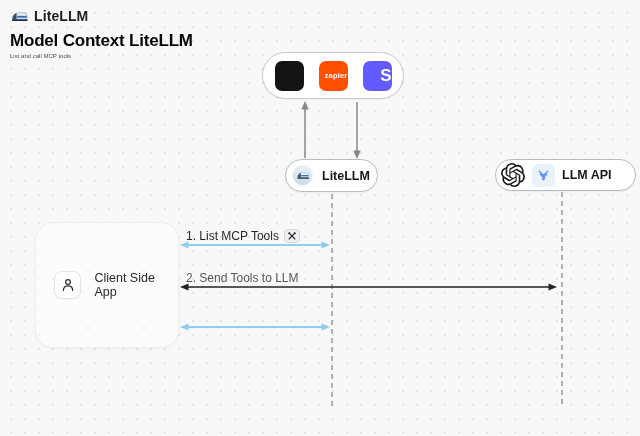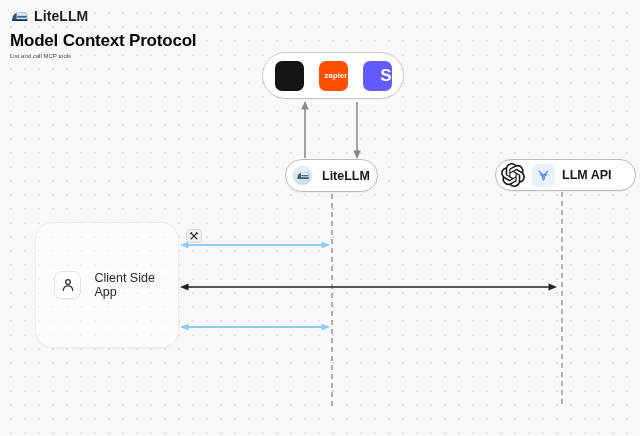--- a/index.html
+++ b/index.html
@@ -118,21 +118,21 @@
     <span class="brand-logo">
       <svg viewBox="0 0 20 15" width="19" height="15">
         <path d="M2.5 10.5 Q2.5 3.5 10 3.5 L15.5 3.5 Q18 3.5 18 6.5 L18 10.5 Z" fill="#e3ebf3" stroke="#8ea4b8" stroke-width="0.7"></path>
         <path d="M2.5 10.5 Q2.7 5.2 7 4 L7 10.5 Z" fill="#35506b"></path>
         <rect x="7.6" y="6.8" width="10" height="2" fill="#2f6fb3"></rect>
         <rect x="2" y="10.5" width="16.5" height="1.8" rx="0.9" fill="#232d38"></rect>
       </svg>
     </span>
     <span class="brand-name">LiteLLM</span>
   </div>
-  <div class="title">Model Context Protocol</div>
+  <div class="title">Model Context LiteLLM</div>
   <div class="subtitle">List and call MCP tools</div>
 
   <div class="mcp-box">
     <span class="tool-tile tile-dark">
       <svg viewBox="0 0 24 24" width="22" height="22">
         <defs>
           <linearGradient id="triGrad" x1="0" y1="0" x2="1" y2="1">
             <stop offset="0" stop-color="#d9f99d"></stop>
               <stop offset="1" stop-color="#22c55e"></stop>
           </linearGradient>
@@ -180,23 +180,27 @@
     <span class="client-icon-tile">
       <svg viewBox="0 0 24 24" width="18" height="18" fill="none" stroke="#2f3237" stroke-width="1.7" stroke-linecap="round">
         <circle cx="12" cy="8" r="3.1"></circle>
         <path d="M5.8 19.2 C5.8 15.1 8.6 13.2 12 13.2 C15.4 13.2 18.2 15.1 18.2 19.2"></path>
       </svg>
     </span>
     <span class="client-label">Client Side App</span>
   </div>
 
   <div class="seq-label seq1">
+    <span class="seq-text">1. List MCP Tools</span>
     <span class="tool-badge">
       <svg viewBox="0 0 16 16" width="10" height="10" stroke="#26282c" stroke-width="1.8" stroke-linecap="round">
         <path d="M3.2 3.2 L12.8 12.8"></path>
           <path d="M12.8 3.2 L3.2 12.8"></path>
         <path d="M2.2 4.4 L4.4 2.2" stroke-width="1.4"></path>
           <path d="M11.6 2.2 L13.8 4.4" stroke-width="1.4"></path>
       </svg>
     </span>
   </div>
+  <div class="seq-label seq2">
+    <span class="seq-text-muted">2. Send Tools to LLM</span>
+  </div>
 
 </div>
 
 </body></html>

